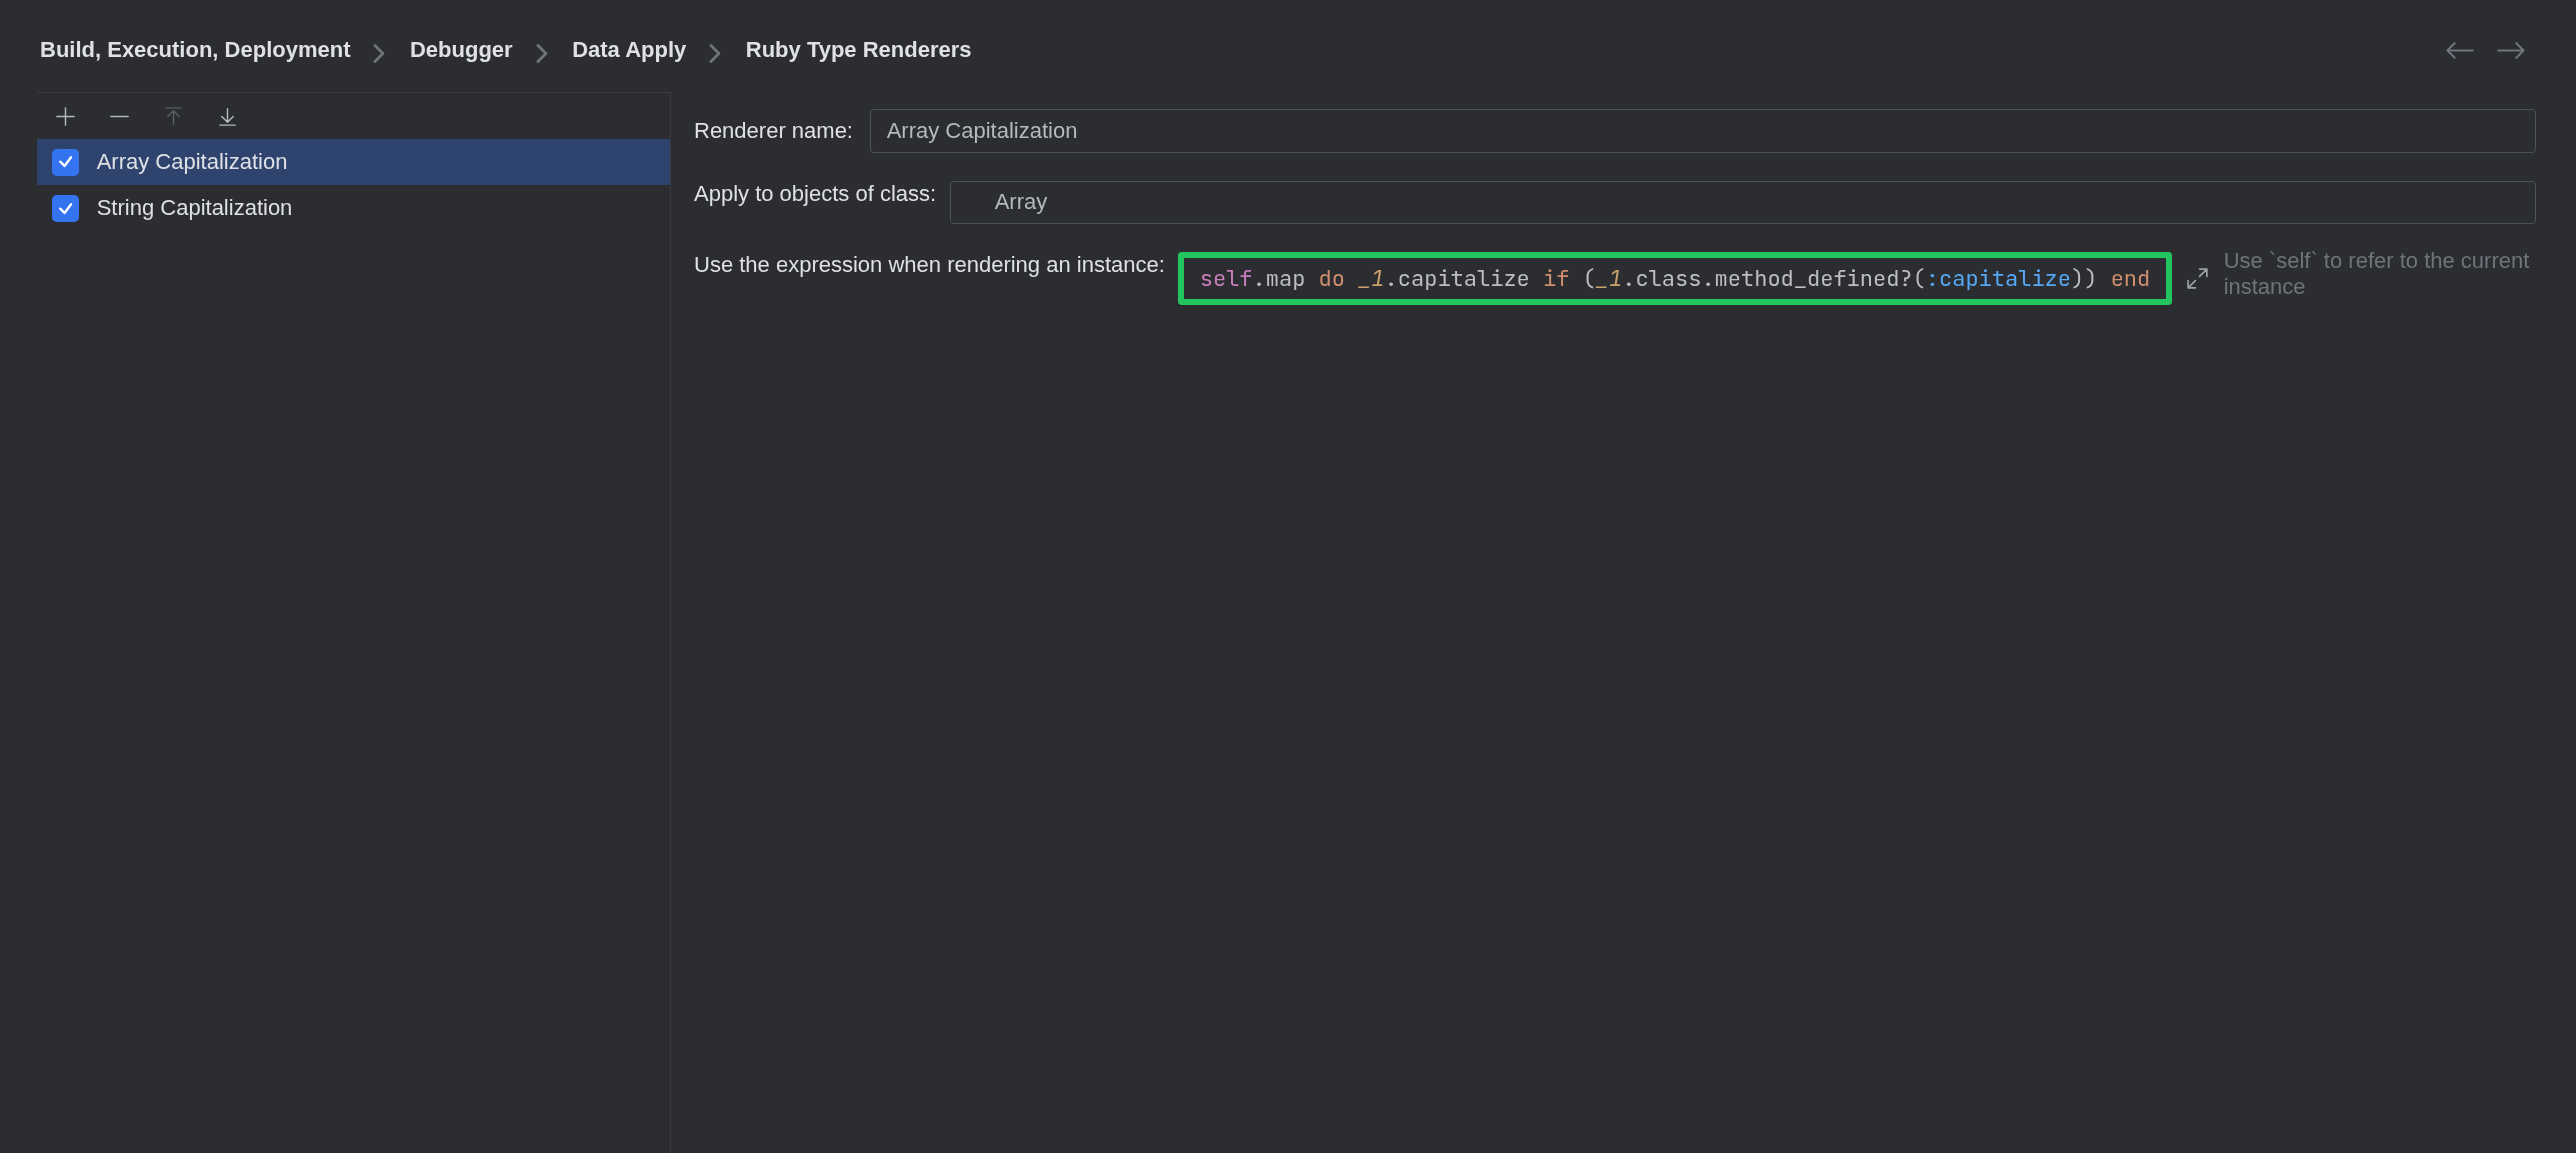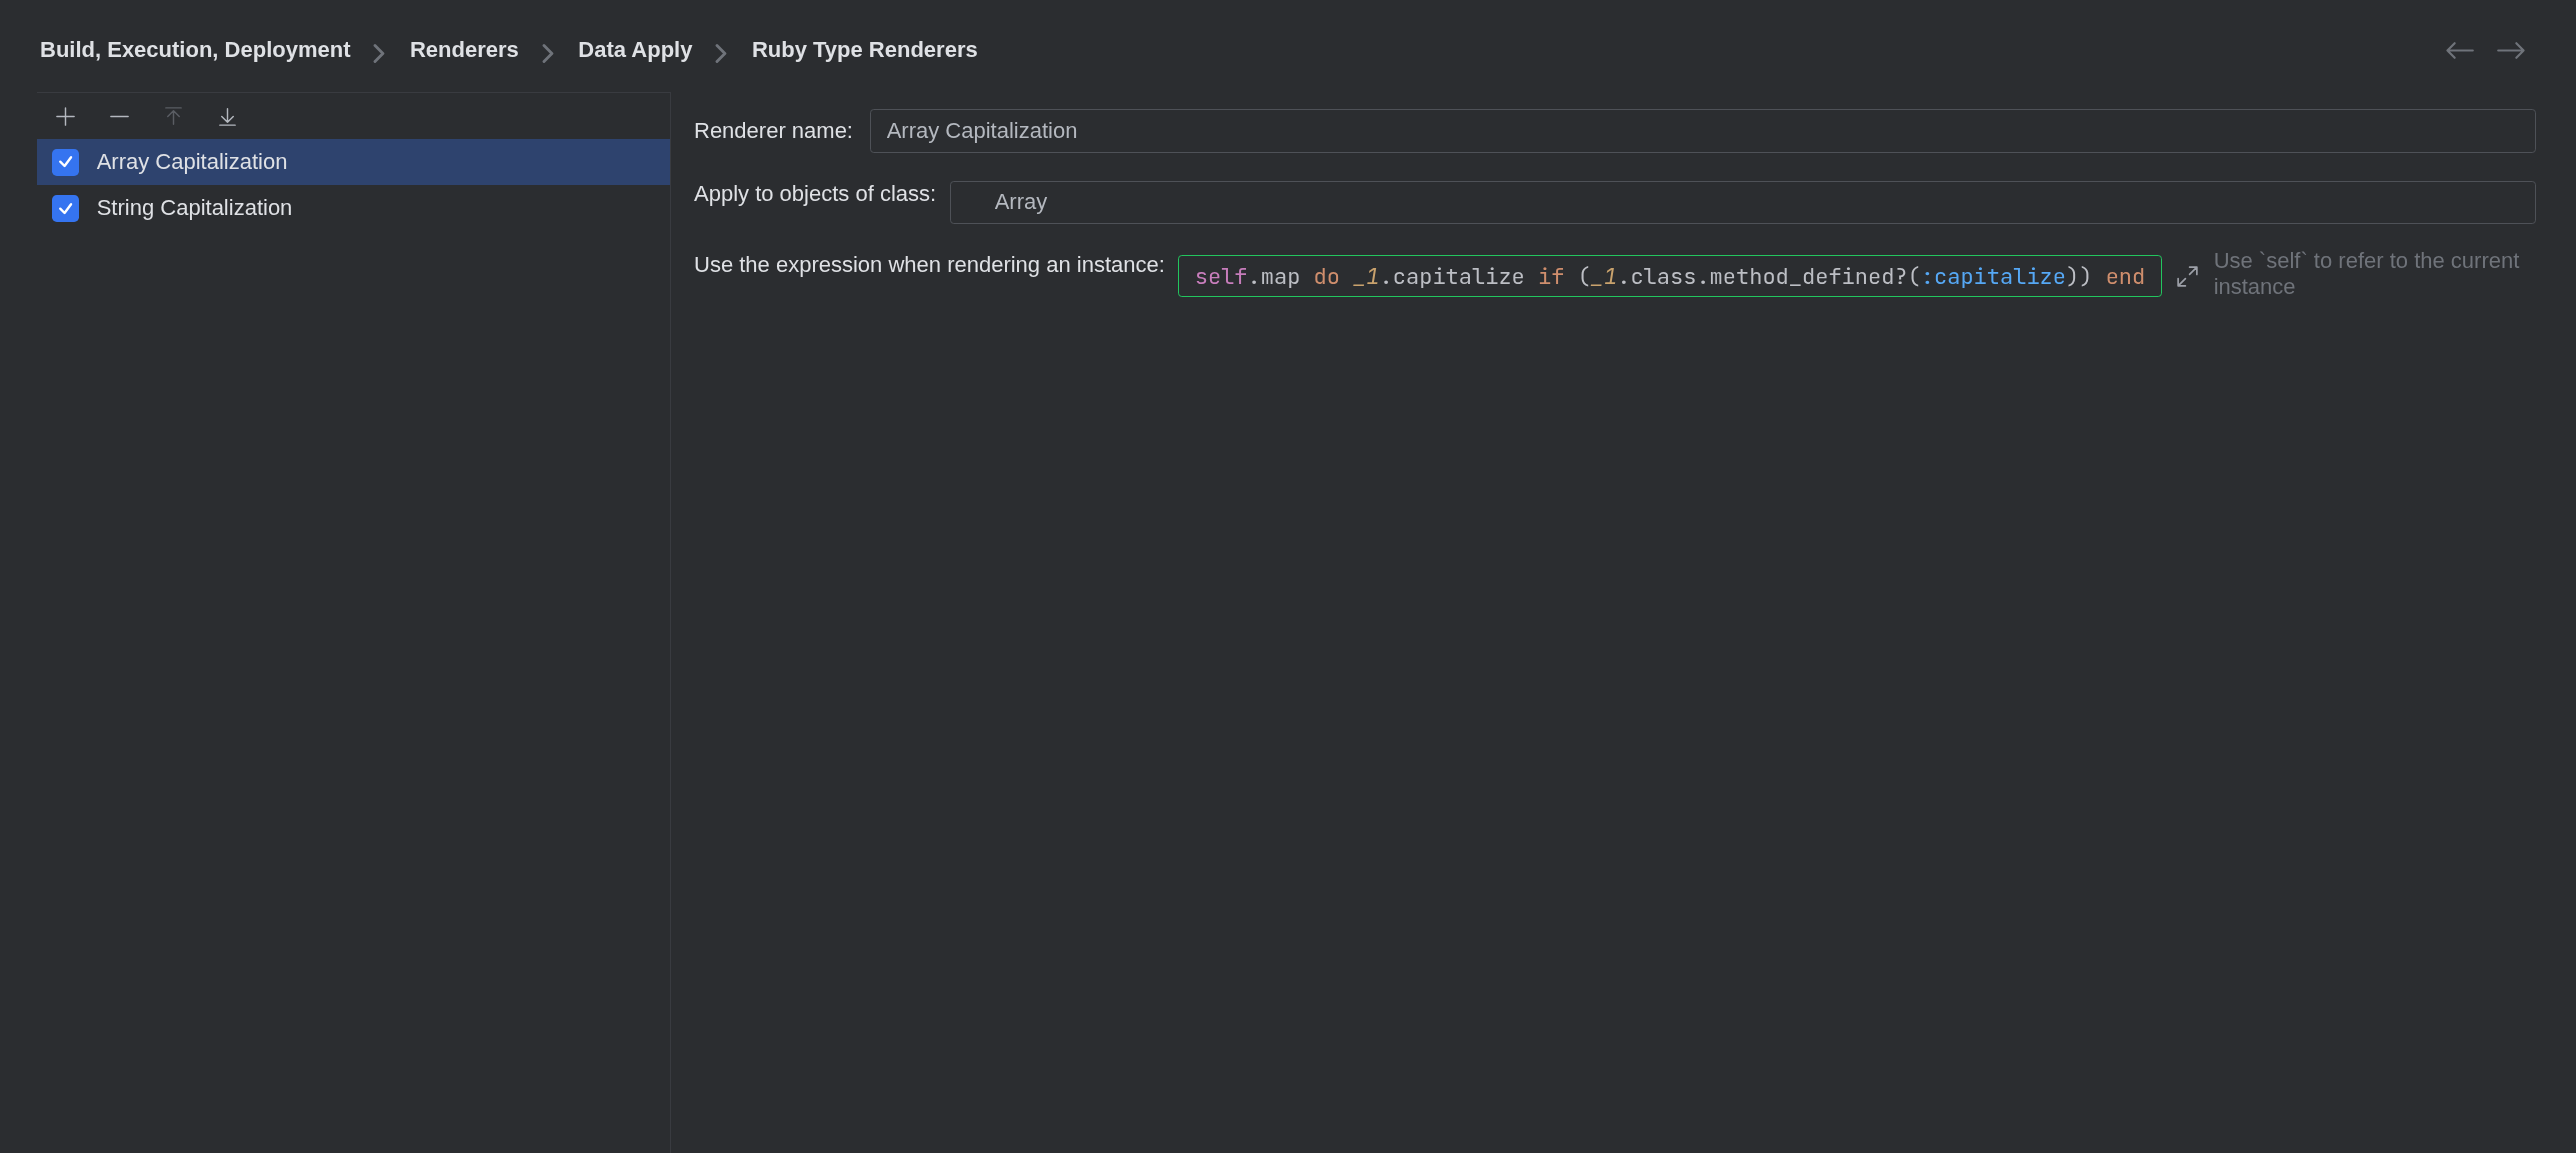--- a/index.html
+++ b/index.html
@@ -146,21 +146,21 @@
     gap: 13.5px;
   }
   .expr-row {
     display: flex;
     align-items: center;
     gap: 13.5px;
   }
   .code-box {
     flex: 1;
     background: #2b2d30;
-    border: 1px solid #22c55e;
+    border: 6px solid #22c55e;
     border-radius: 3.8px;
     padding: 5.8px 15.4px;
     font-family: "JetBrains Mono", "Menlo", "Consolas", monospace;
     font-size: 22px;
     white-space: nowrap;
     overflow: hidden;
   }
   .tok-self  { color: #c77dbb; }
   .tok-plain { color: #bcbec4; }
   .tok-kw    { color: #cf8e6d; }
@@ -177,21 +177,21 @@
 
 <div class="container">
   <div class="header">
     <div class="breadcrumb">
       <span class="breadcrumb-item">Build, Execution, Deployment</span>
       <span class="chevron">
         <svg width="13.5" height="19" viewBox="0 0 8 12" fill="none">
             <path d="M1 1 L6 6 L1 11" stroke="currentColor" stroke-width="1.8" stroke-linecap="round" stroke-linejoin="round"></path>
           </svg>
       </span>
-      <span class="breadcrumb-item">Renderers</span>
+      <span class="breadcrumb-item">Debugger</span>
       <span class="chevron">
         <svg width="13.5" height="19" viewBox="0 0 8 12" fill="none">
             <path d="M1 1 L6 6 L1 11" stroke="currentColor" stroke-width="1.8" stroke-linecap="round" stroke-linejoin="round"></path>
           </svg>
       </span>
       <span class="breadcrumb-item">Data Apply</span>
       <span class="chevron">
         <svg width="13.5" height="19" viewBox="0 0 8 12" fill="none">
             <path d="M1 1 L6 6 L1 11" stroke="currentColor" stroke-width="1.8" stroke-linecap="round" stroke-linejoin="round"></path>
           </svg>

